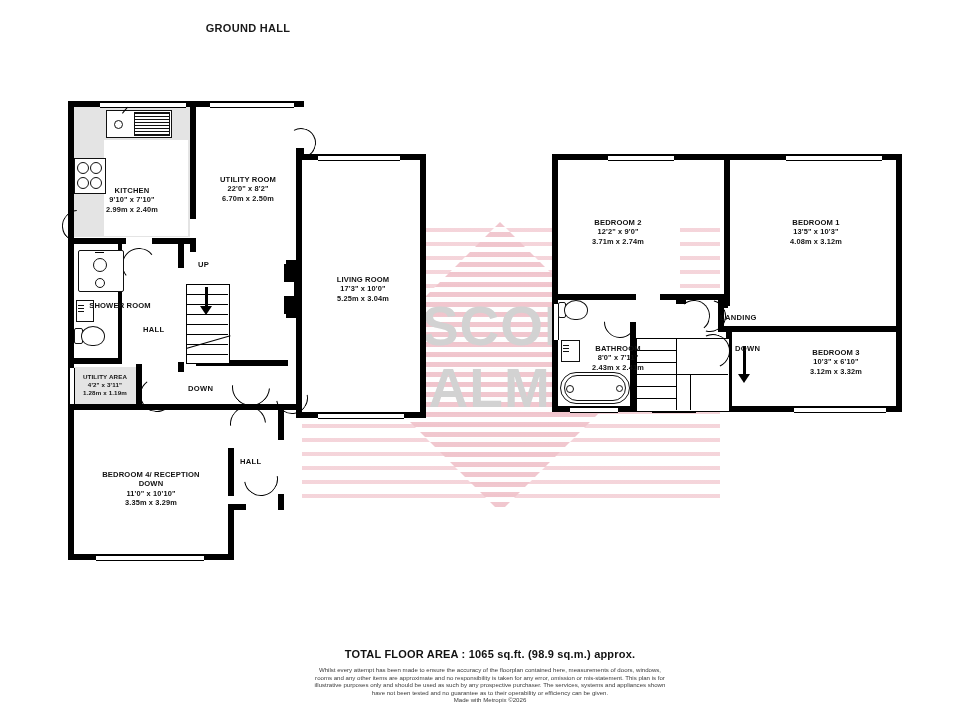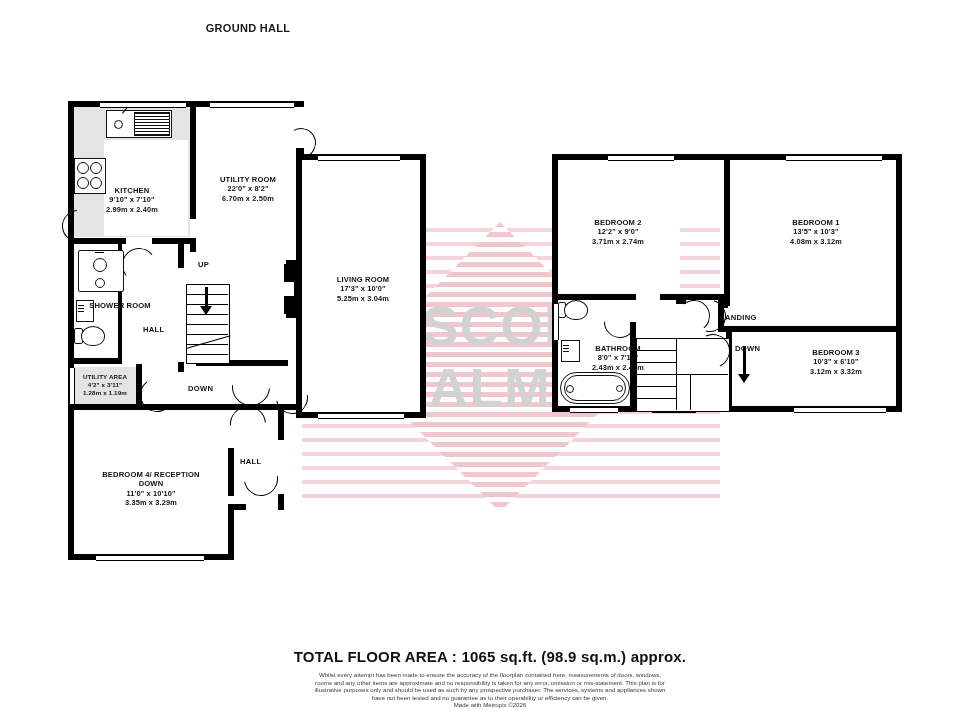--- a/index.html
+++ b/index.html
@@ -69,21 +69,21 @@
   .hob-ring{position:absolute;border:1.2px solid #111;border-radius:50%;background:#fff;}
   .toilet-seat{position:absolute;border:1.3px solid #111;border-radius:50% 50% 45% 45%;background:#fff;}
   .toilet-cist{position:absolute;border:1.3px solid #111;background:#fff;border-radius:2px;}
   .tub{position:absolute;border:1.4px solid #111;border-radius:28px;background:#fff;}
   .tub-in{position:absolute;border:1px solid #111;border-radius:24px;background:#fff;}
   .drain{position:absolute;border:1px solid #111;border-radius:50%;background:#fff;}
   .hatch{position:absolute;background:repeating-linear-gradient(to bottom,#111 0px,#111 1px,#fff 1px,#fff 3px);}
 
   
   #footer{position:absolute;left:0;right:0;top:648px;text-align:center;}
-  #total-area{font-size:15px;font-weight:bold;color:#111;letter-spacing:.2px;}
+  #total-area{font-size:11px;font-weight:bold;color:#111;letter-spacing:.2px;}
   #disclaimer{margin-top:6px;font-size:6.1px;line-height:7.6px;color:#3a3a3a;width:360px;margin-left:auto;margin-right:auto;}
   #made-with{font-size:6.1px;line-height:7.6px;color:#3a3a3a;margin-top:0px;}
 </style>
 </head>
 <body>
 
 <div class="stage">
 
   <div class="floor-title" style="left:123px;top:21px;width:250px;">
     <div>GROUND HALL</div>

